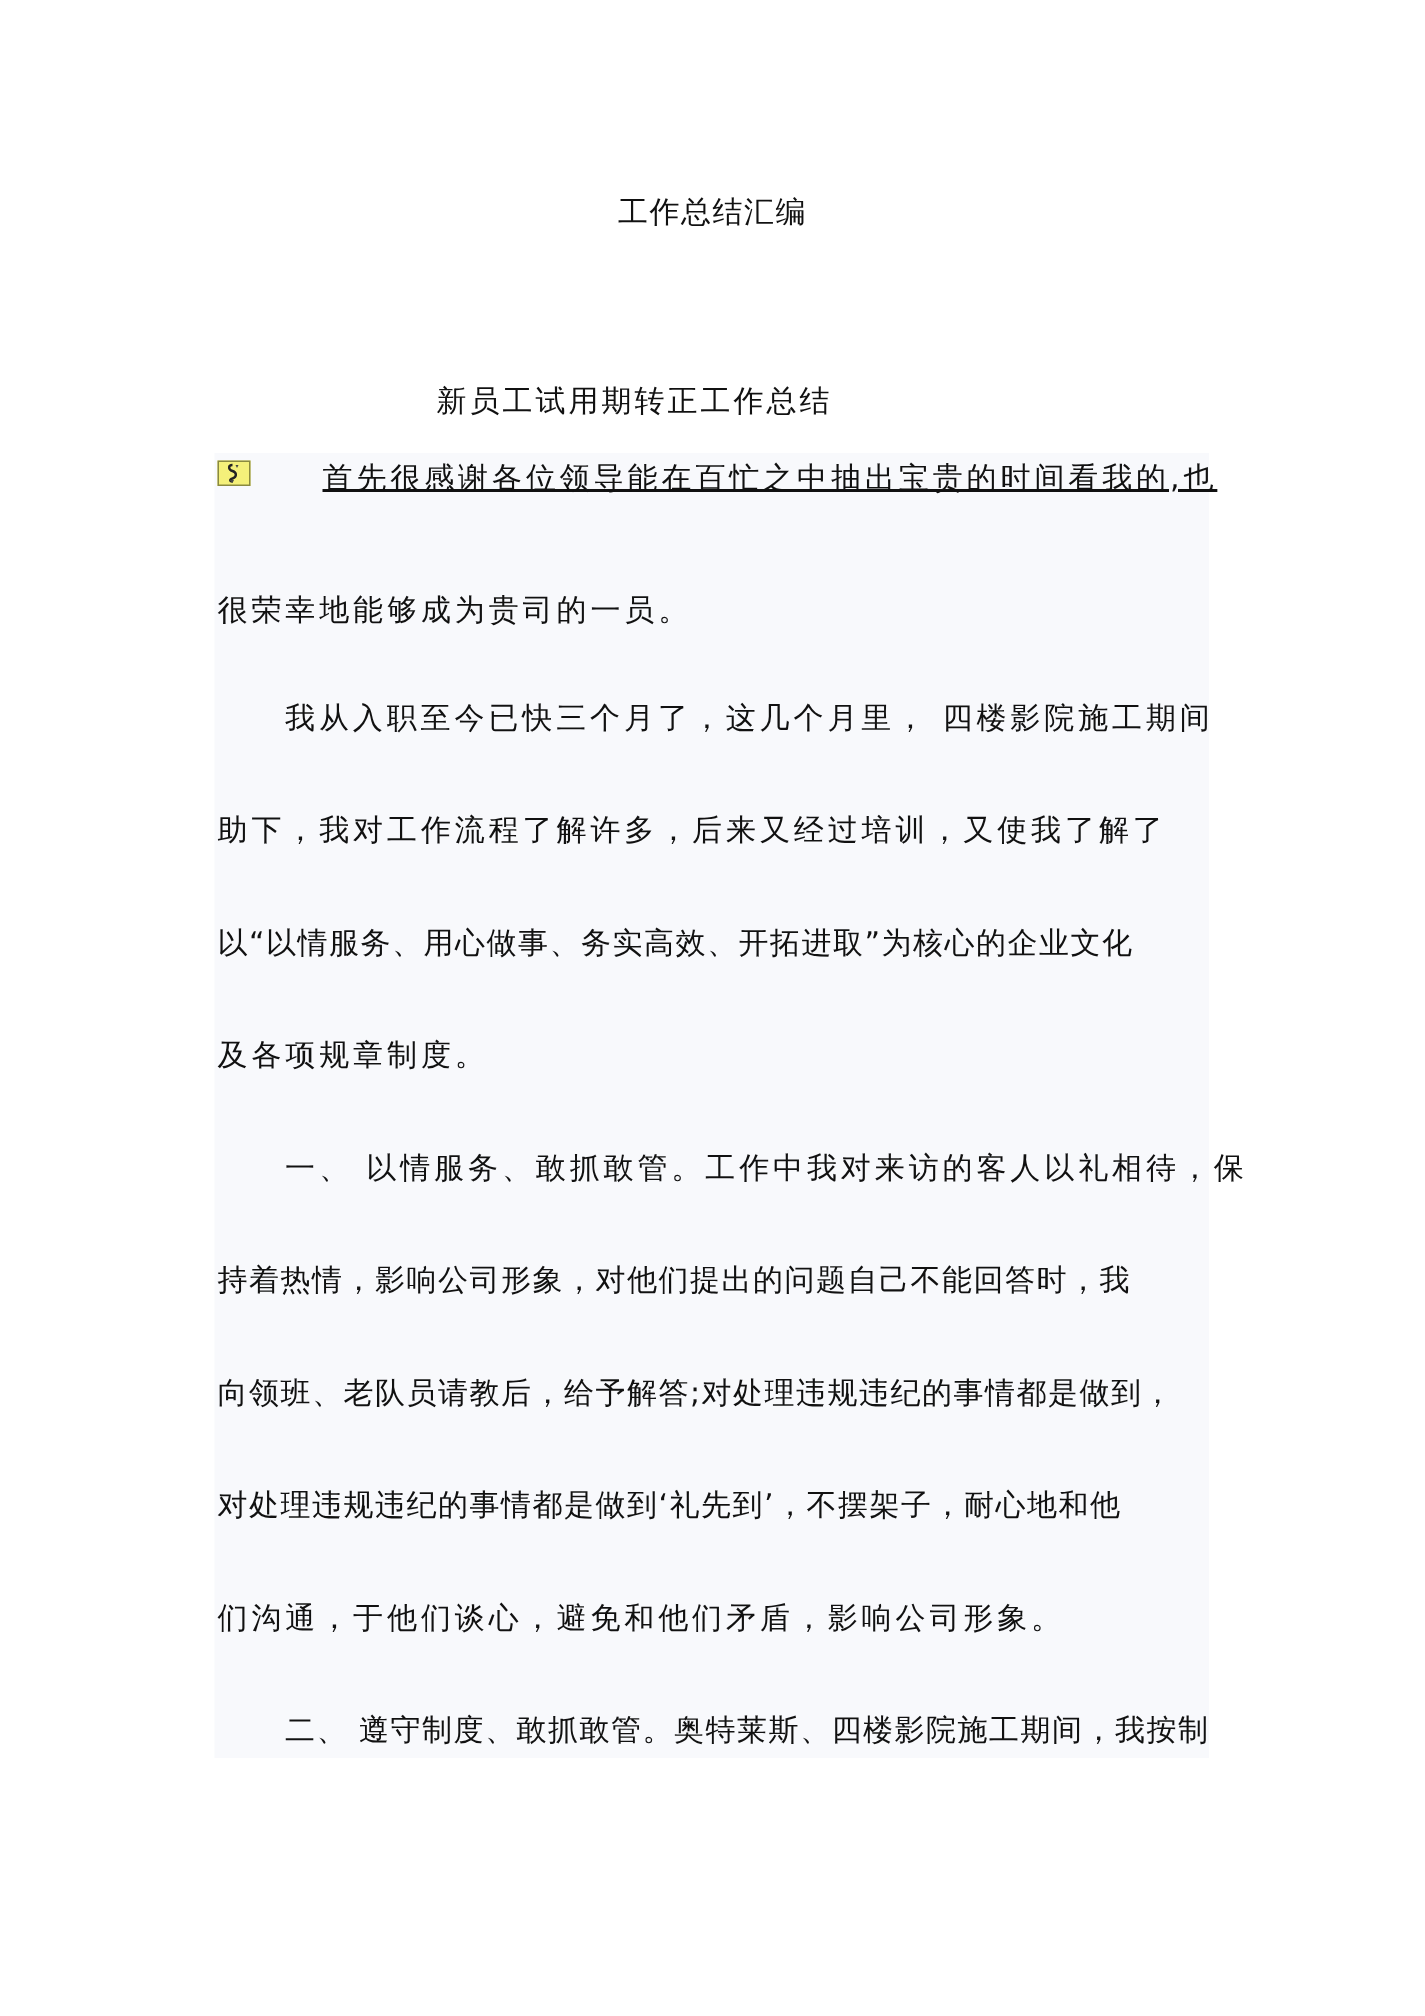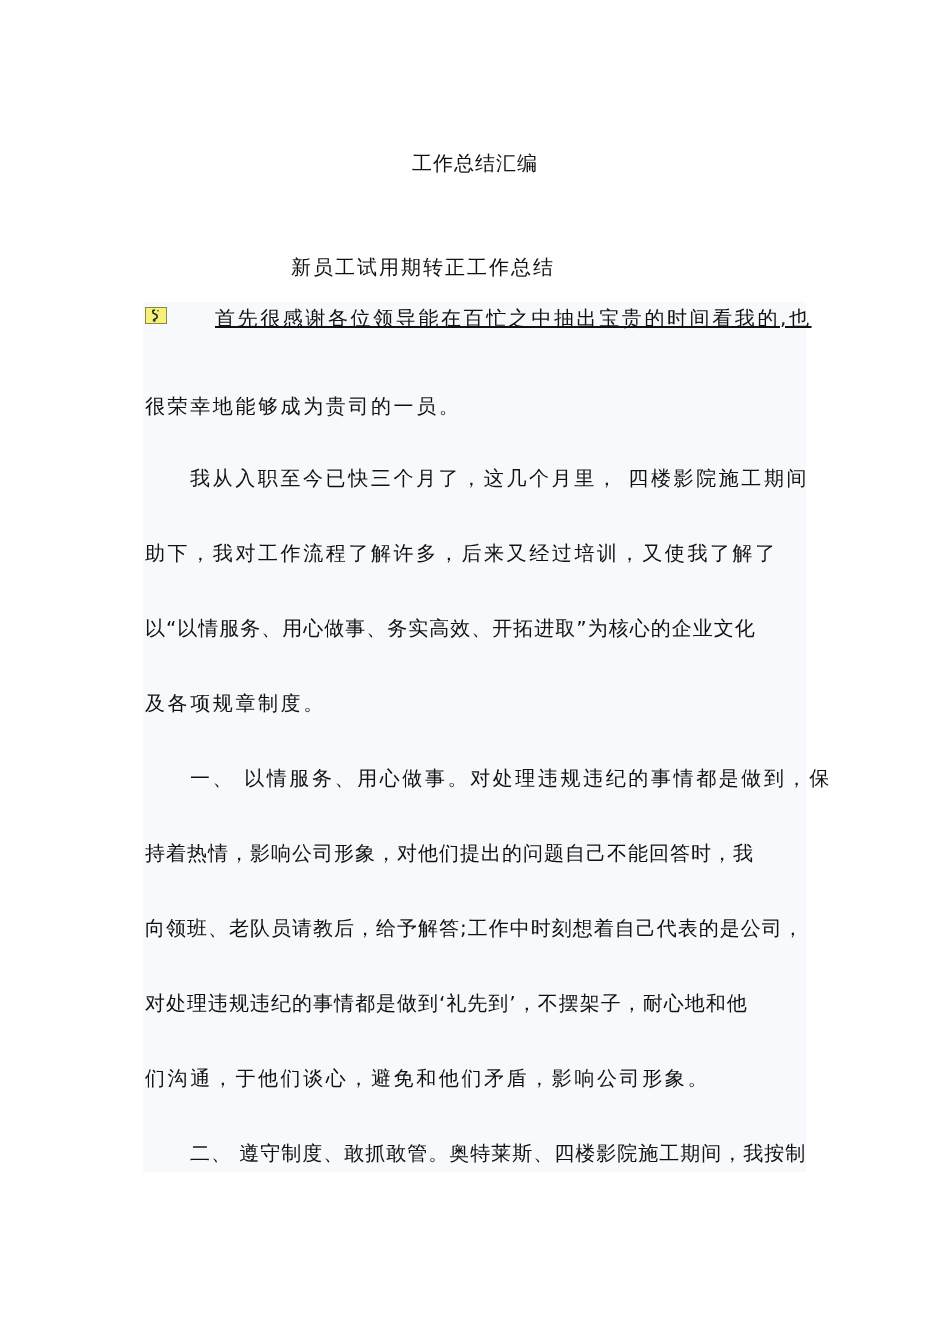--- a/index.html
+++ b/index.html
@@ -17,21 +17,20 @@
     }
     .doc-header {
       position: absolute;
       left: 0;
       top: 126px;
       width: 950px;
       text-align: center;
       font-size: 20px;
       letter-spacing: 1px;
       line-height: 30px;
-      margin-top: 22px;
     }
     .doc-title {
       position: absolute;
       left: 0;
       top: 252px;
       width: 846px;
       text-align: center;
       font-size: 20px;
       letter-spacing: 2px;
       line-height: 30px;
@@ -83,18 +82,18 @@
     <path d="M7 12 L9 14 L10 12 Z" fill="#444"></path>
   </svg>
 </div>
 
 <div class="line" style="left:215px; top:303px;text-decoration:underline;">首先很感谢各位领导能在百忙之中抽出宝贵的时间看我的,也</div>
 <div class="line" style="top:391px;">很荣幸地能够成为贵司的一员。</div>
 <div class="line indent" style="top:463px;">我从入职至今已快三个月了，这几个月里，  四楼影院施工期间</div>
 <div class="line" style="top:538px;">助下，我对工作流程了解许多，后来又经过培训，又使我了解了</div>
 <div class="line tight" style="top:613px;">以“以情服务、用心做事、务实高效、开拓进取”为核心的企业文化</div>
 <div class="line" style="top:688px;text-align:center;">及各项规章制度。</div>
-<div class="line indent" style="top:763px;">一、 以情服务、用心做事。对处理违规违纪的事情都是做到，保</div>
+<div class="line indent" style="top:763px;">一、 以情服务、敢抓敢管。工作中我对来访的客人以礼相待，保</div>
 <div class="line tight" style="top:838px;">持着热情，影响公司形象，对他们提出的问题自己不能回答时，我</div>
-<div class="line tight" style="top:913px;">向领班、老队员请教后，给予解答;工作中时刻想着自己代表的是公司，</div>
+<div class="line tight" style="top:913px;">向领班、老队员请教后，给予解答;对处理违规违纪的事情都是做到，</div>
 <div class="line tight" style="top:988px;text-align:right;">对处理违规违纪的事情都是做到‘礼先到’，不摆架子，耐心地和他</div>
 <div class="line" style="top:1063px;">们沟通，于他们谈心，避免和他们矛盾，影响公司形象。</div>
 <div class="line indent tight" style="top:1138px;">二、 遵守制度、敢抓敢管。奥特莱斯、四楼影院施工期间，我按制</div>
 
 </body></html>

